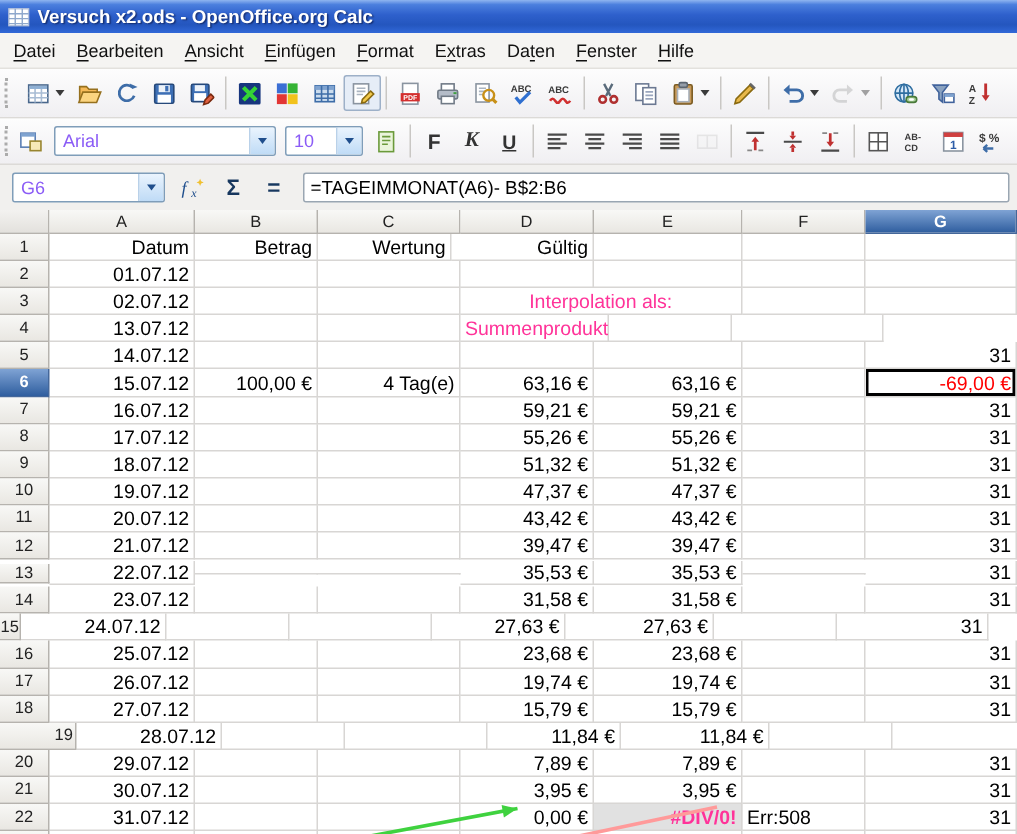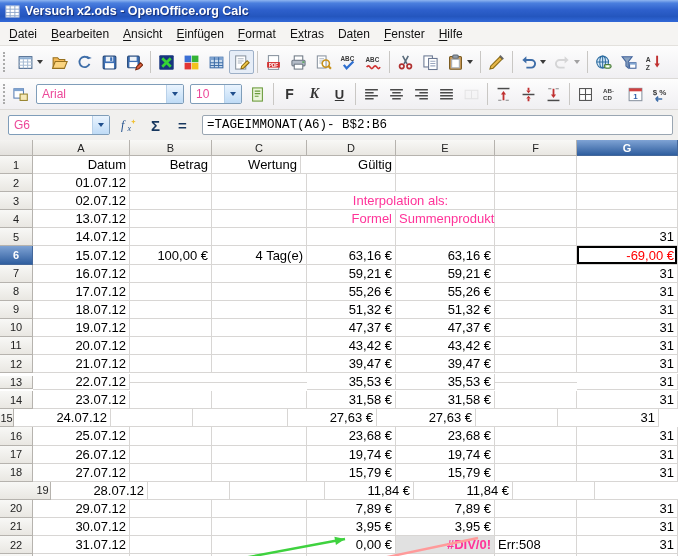--- a/index.html
+++ b/index.html
@@ -27,31 +27,31 @@
   .tbtn.pressed{border-color:#9DB0C8;background:#E6EDF7;}
   .tbtn.disabled{opacity:.45;filter:grayscale(.9);}
   .tsep{width:1px;height:22px;background:#C9C7C4;margin:0 3px;flex:0 0 auto;}
   .dar{width:0;height:0;border-left:3px solid transparent;border-right:3px solid transparent;border-top:4px solid #3A3A3A;display:inline-block;}
   .dd{margin-left:3px;}
   .tglyph{font-size:13px;color:#333;line-height:1;}
   .sum{color:#17375E;font-weight:bold;font-size:15px;}
   
   .combo{height:20px;box-sizing:border-box;border:1px solid #7F9DB9;background:#fff;border-radius:2px;
          display:inline-flex;align-items:center;margin:0 3px;flex:0 0 auto;overflow:hidden;}
-  .combo-text{flex:1;padding:0 5px;font-size:12px;color:#ec4899;white-space:nowrap;}
+  .combo-text{flex:1;padding:0 5px;font-size:12px;color:#8b5cf6;white-space:nowrap;}
   .combo-btn{width:16px;height:100%;background:linear-gradient(#EAF4FE,#BFDBF6);border-left:1px solid #B9D1E9;
              display:inline-flex;align-items:center;justify-content:center;}
   .combo-btn .dar{border-top-color:#1F4E8C;}
   
   .formulabar{height:30px;background:#F1F0EE;border-bottom:1px solid #DCDAD7;display:flex;align-items:center;padding:0 5px;gap:3px;}
   .namebox{width:102px;}
   #fbtns{display:inline-flex;align-items:center;gap:2px;}
   #fbtns .tbtn svg{width:18px;height:16px;}
   .formula-input{flex:1;height:20px;box-sizing:border-box;border:1px solid #9AA6B2;border-radius:2px;
-                 font-family:Liberation Mono, monospace;font-size:12.5px;padding:0 4px;margin-left:4px;background:#fff;}
+                 font-family:Liberation Sans, sans-serif;font-size:12.5px;padding:0 4px;margin-left:4px;background:#fff;}
   
   .gridwrap{position:absolute;left:0;top:140px;width:678px;height:416px;background:#fff;overflow:hidden;}
   .ghead-row{display:flex;height:16px;}
   .ghead,.rhead{box-sizing:border-box;flex:0 0 auto;background:linear-gradient(#F8F8F6,#E9E7E2);
     border-right:1px solid #B6B3AE;border-bottom:1px solid #B6B3AE;
     font-size:11px;color:#222;display:flex;align-items:center;justify-content:center;}
   .ghead.corner{background:linear-gradient(#F3F2F0,#E3E1DD);}
   .ghead.sel,.rhead.sel{background:linear-gradient(#7FA3D4,#2F5E9F);color:#fff;font-weight:bold;border-color:#44679A;}
   .grow{display:flex;}
   .cell{box-sizing:border-box;flex:0 0 auto;border-right:1px solid #D8D6D4;border-bottom:1px solid #D8D6D4;
@@ -454,21 +454,20 @@
         <div class="cell" style="width: 95px;"></div>
         <div class="cell pink center" style="width: 188px;">Interpolation als:</div>
         <div class="cell" style="width: 82px;"></div>
         <div class="cell" style="width: 101px;"></div>
       </div>
       <div class="grow" style="height: 18.1px;">
         <div class="rhead" style="width: 33px;">4</div>
         <div class="cell" style="width: 97px;">13.07.12</div>
         <div class="cell" style="width: 82px;"></div>
         <div class="cell" style="width: 95px;"></div>
-        <div class="cell pink" style="width: 89px;">Formel</div>
         <div class="cell pink left" style="width: 99px;">Summenprodukt</div>
         <div class="cell" style="width: 82px;"></div>
         <div class="cell" style="width: 101px;"></div>
       </div>
       <div class="grow" style="height: 18.1px;">
         <div class="rhead" style="width: 33px;">5</div>
         <div class="cell" style="width: 97px;">14.07.12</div>
         <div class="cell" style="width: 82px;"></div>
         <div class="cell" style="width: 95px;"></div>
         <div class="cell" style="width: 89px;"></div>

